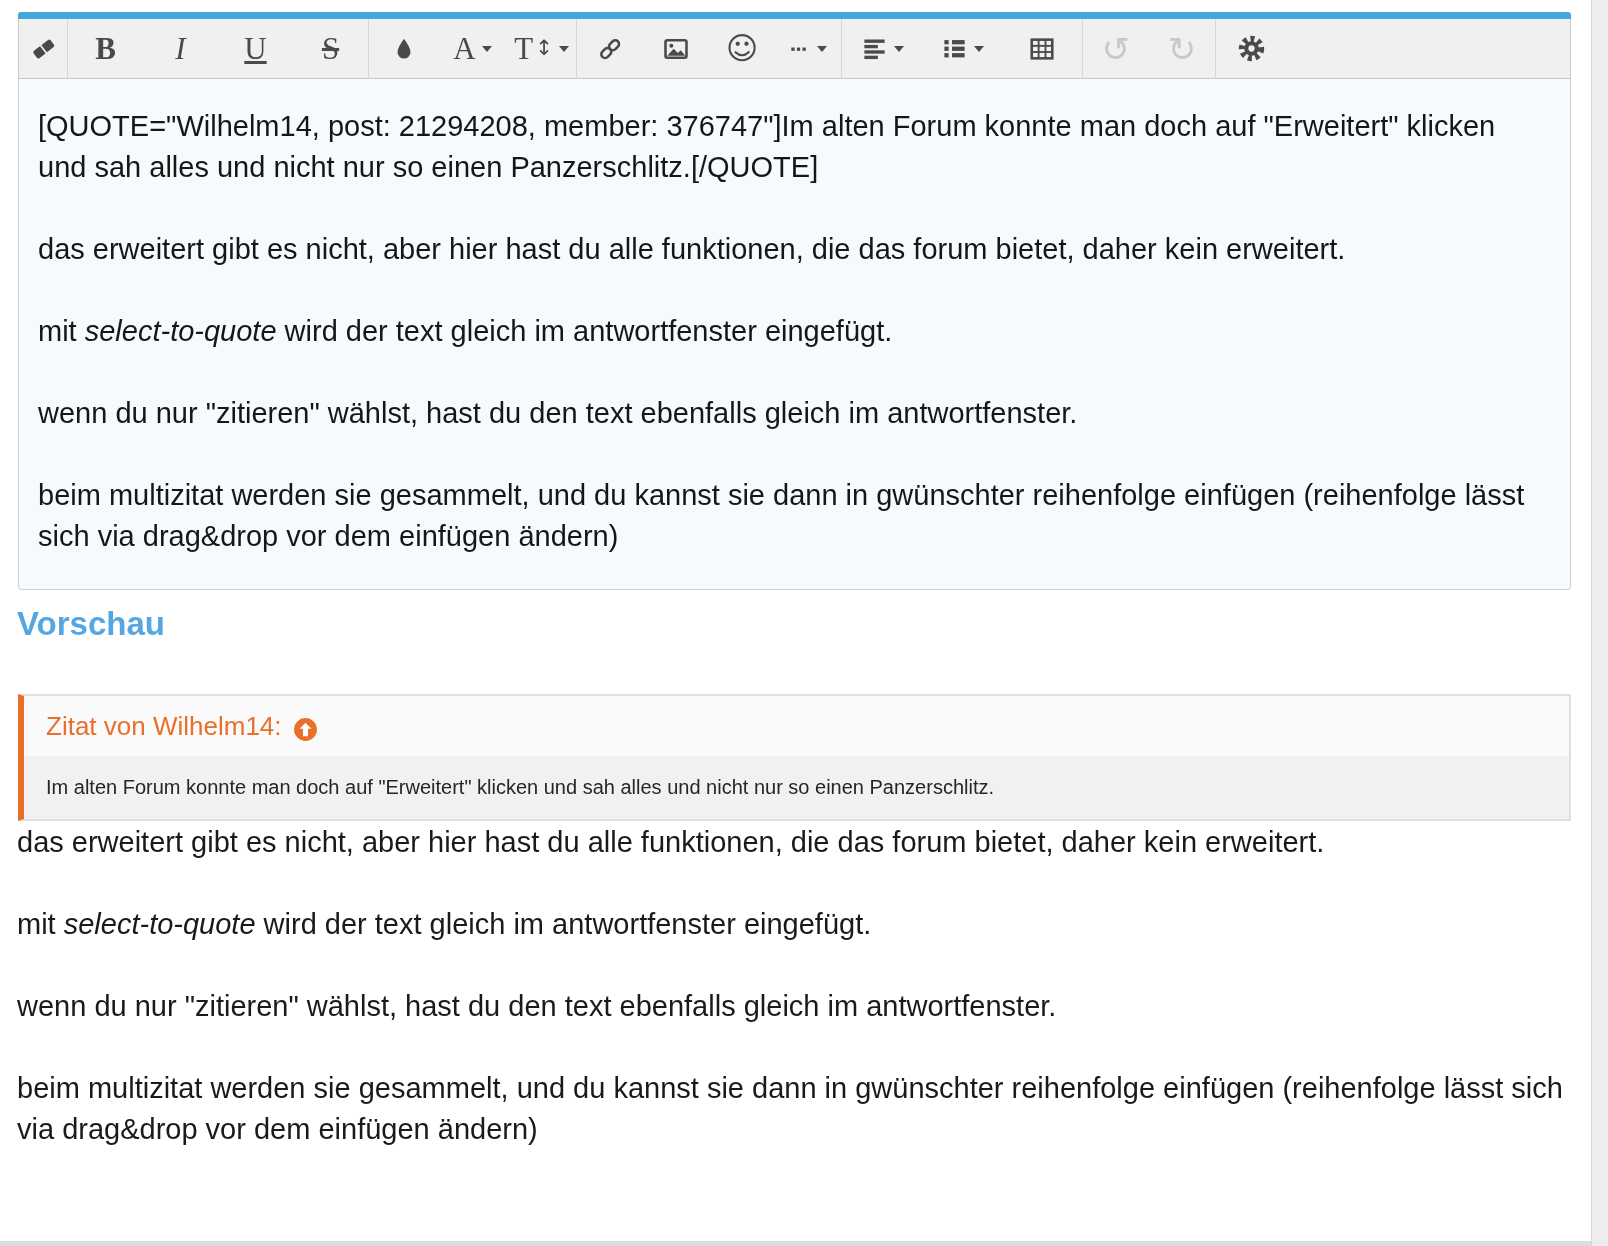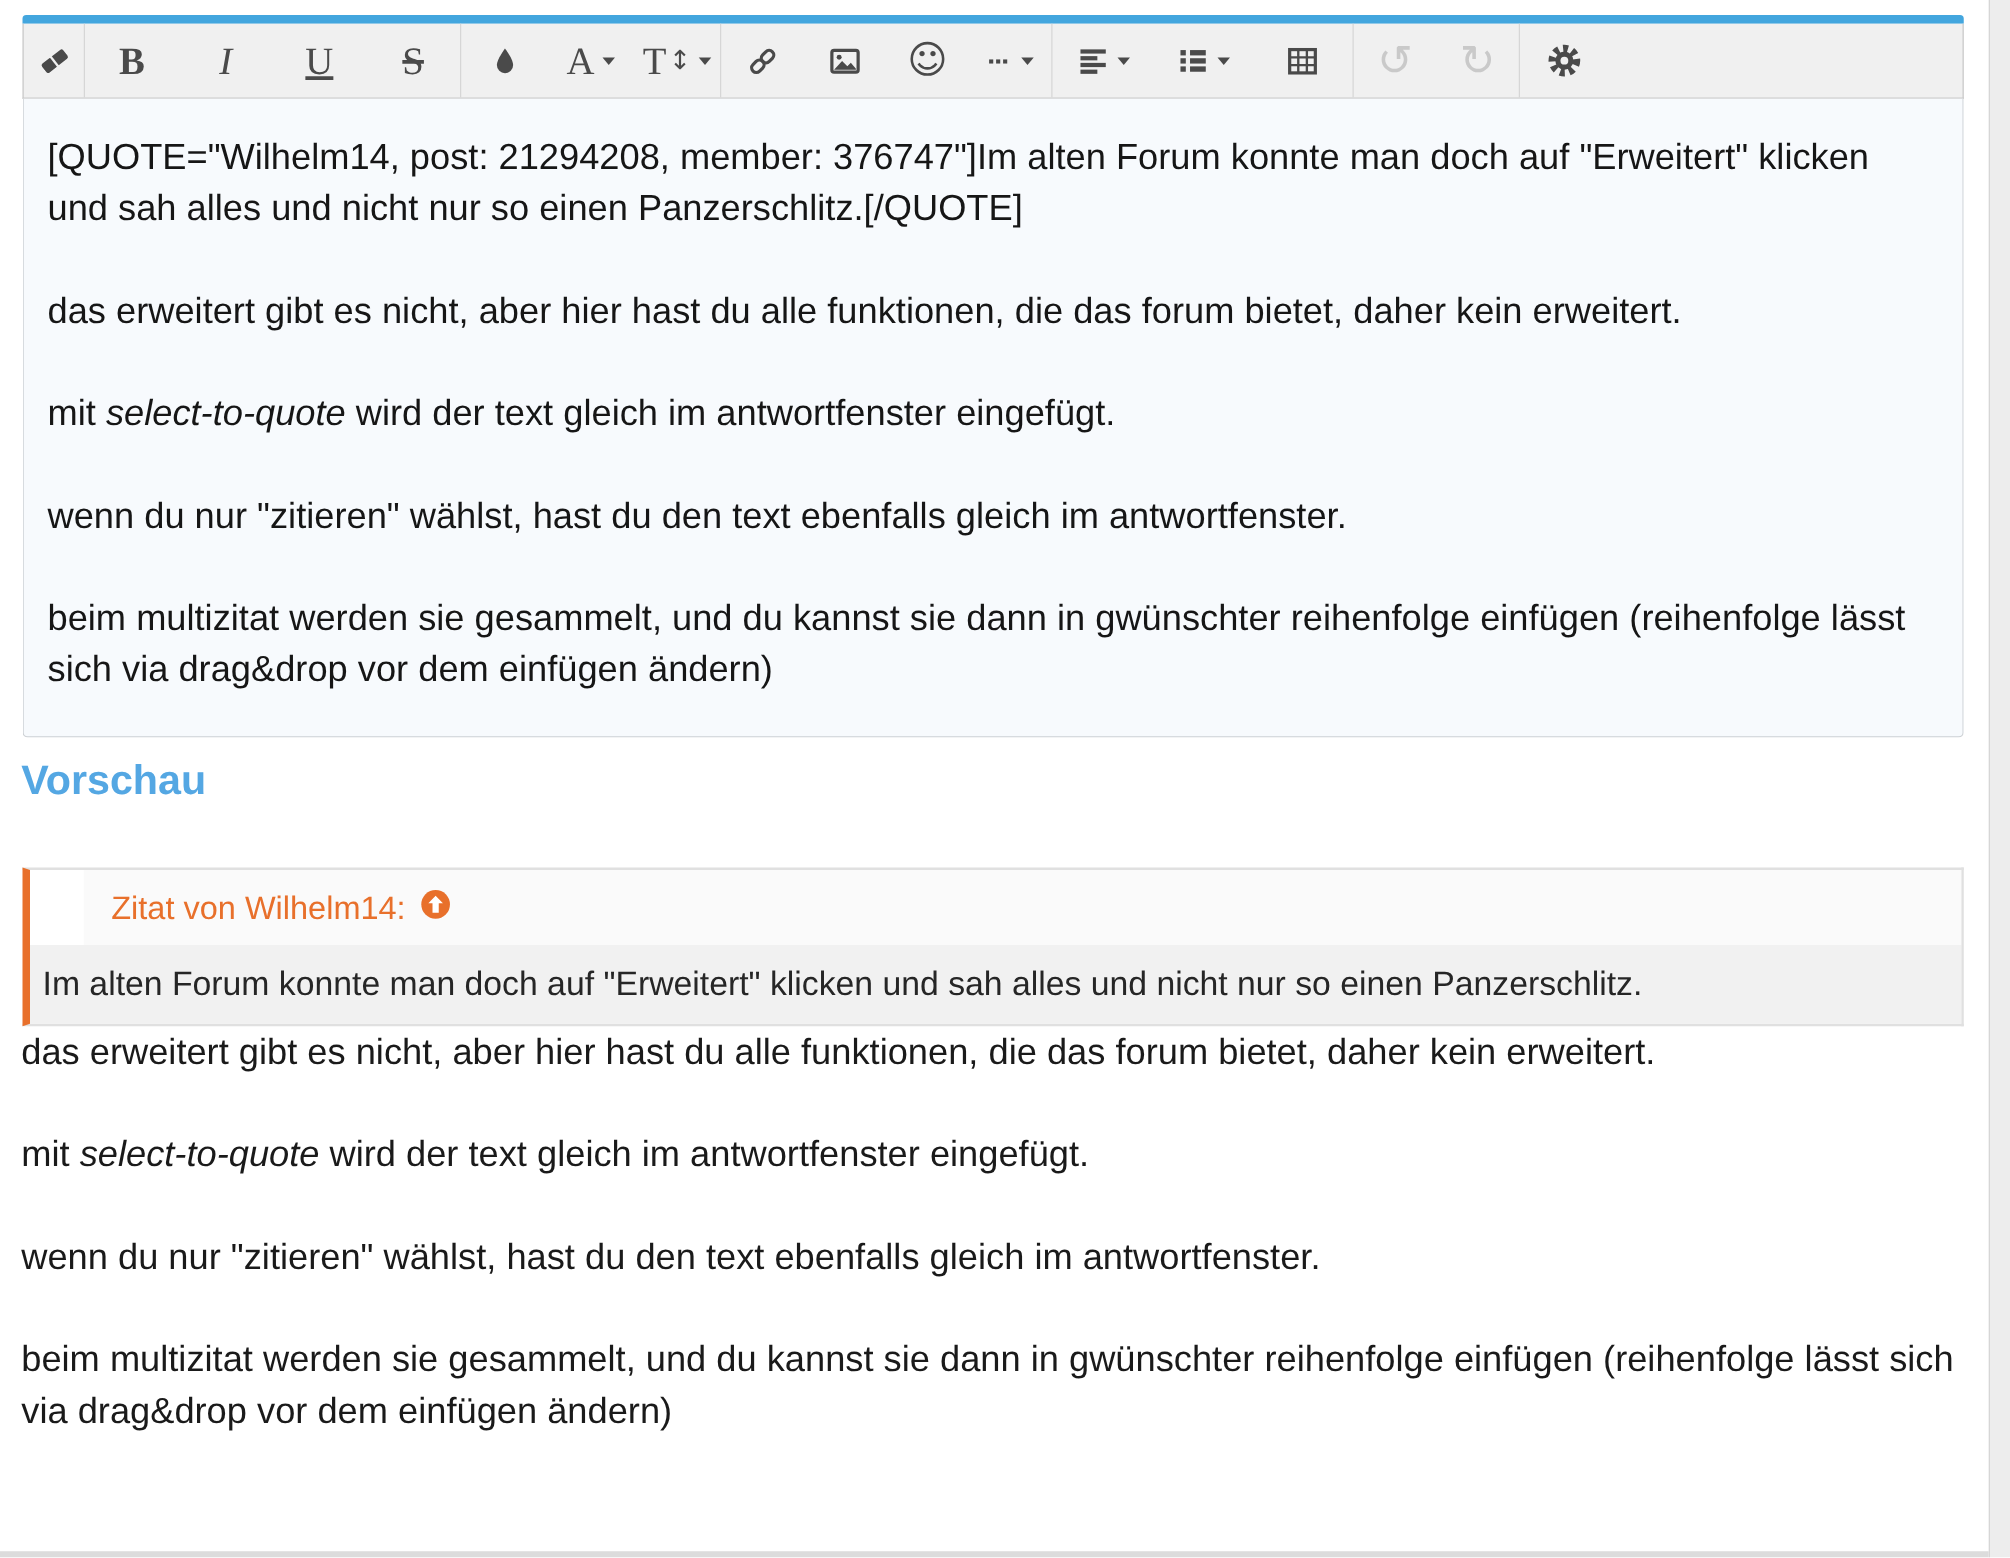--- a/index.html
+++ b/index.html
@@ -53,26 +53,26 @@
   
   .preview-heading{
     position:absolute;left:17px;top:605px;
     font-size:33px;font-weight:700;color:var(--heading-blue,#54a7e3);
   }
   .quote-block{
     position:absolute;left:18px;top:694px;width:1553px;box-sizing:border-box;
     border:2px solid #e0e0e0;border-left:6px solid var(--quote-orange,#e8702b);
   }
   .quote-header{
-    background:#fafafa;display:flex;align-items:flex-start;gap:11px;
-    padding:15px 20px 14px 22px;font-size:26px;color:var(--quote-orange,#e8702b);margin-left:43px;
+    background:#fafafa;display:flex;align-items:flex-end;gap:11px;
+    padding:15px 20px 14px 22px;font-size:26px;color:var(--quote-orange,#e8702b);
   }
   .quote-jump{display:flex;align-items:center;cursor:pointer;background:none;border:none;padding:0;}
   .quote-body{
-    background:#f1f1f1;padding:16px 10px;font-size:27px;line-height:31px;color:#262626;
+    background:#f1f1f1;padding:16px 22px;font-size:20px;line-height:31px;color:#262626;
   }
   .preview-text{
     position:absolute;left:17px;top:822px;width:1556px;
     font-size:29px;line-height:41px;color:#1a1a1a;
   }
   .preview-text p{margin:0 0 41px 0;}
   .preview-text p:last-child{margin-bottom:0;}
 
   
   .scrollbar{

